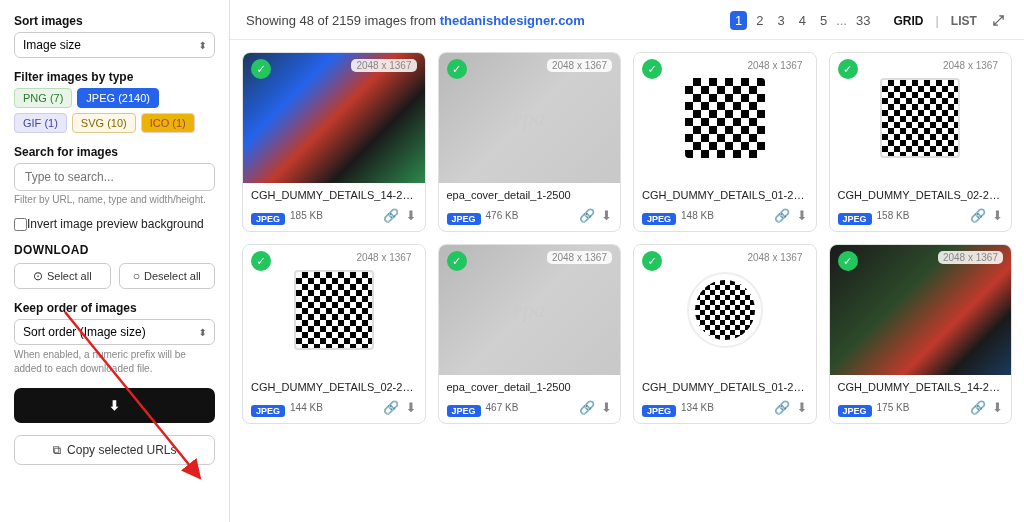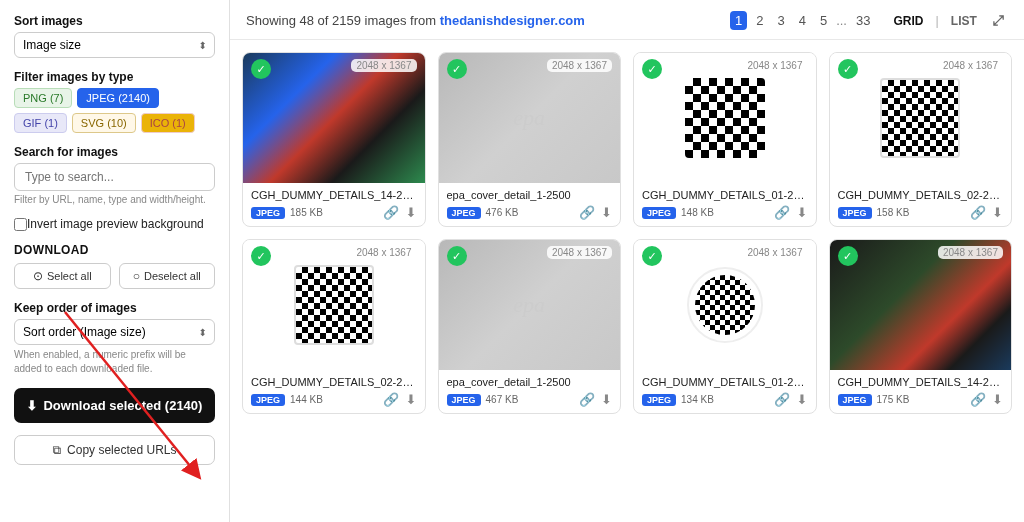--- a/index.html
+++ b/index.html
@@ -276,20 +276,21 @@
       align-items: center;
       gap: 5px;
     }
     .badge-jpeg {
       background: #2563eb;
       color: #fff;
       font-size: 9px;
       font-weight: 700;
       padding: 1px 5px;
       border-radius: 3px;
+      margin-top: 8px;
     }
     .card-size {
       font-size: 10px;
       color: #666;
     }
     .card-actions {
       display: flex;
       gap: 6px;
       margin-left: auto;
       color: #888;
@@ -384,21 +385,20 @@
       <select class="sort-select">
         <option>Sort order (Image size)</option>
       </select>
       <span class="select-arrow">⬍</span>
     </div>
     <div class="keep-order-hint">When enabled, a numeric prefix will be added to each downloaded file.</div>
   </div>
 
   <button class="btn-download">
     <span>⬇</span>
-    <span>Download selected (2140)</span>
   </button>
 
   <button class="btn-copy">
     <span>⧉</span>
     <span>Copy selected URLs</span>
   </button>
 
   <svg class="arrow-svg" width="230" height="522">
     <defs>
       <marker id="arrowhead" markerWidth="8" markerHeight="8" refX="4" refY="4" orient="auto">

